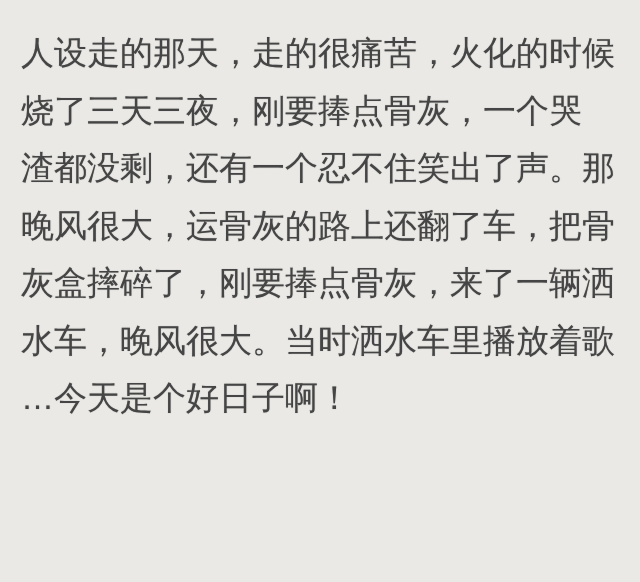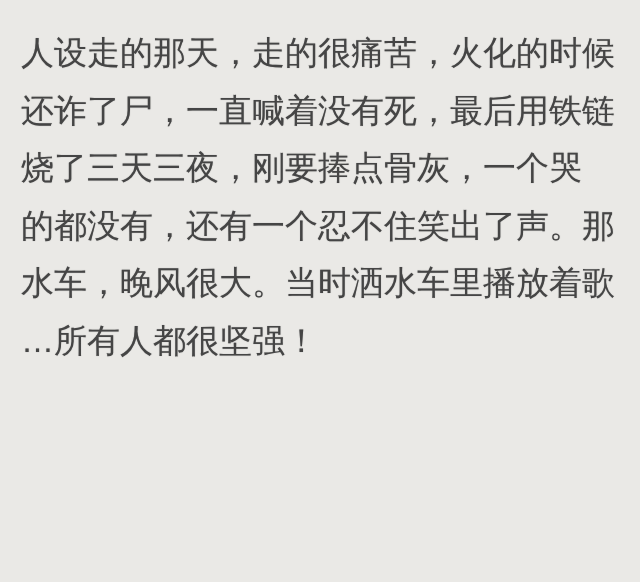--- a/index.html
+++ b/index.html
@@ -29,18 +29,19 @@
     white-space: nowrap;
     text-shadow: 0 0 1px rgba(69,69,69,0.45);
     font-weight: 400;
   }
 </style>
 </head>
 <body>
 
 <div class="page">
   <div class="text-line">人设走的那天，走的很痛苦，火化的时候</div>
-  <div class="text-line">还诈了尸，一直喊着没有死，最后用铁链</div>
   <div class="text-line">烧了三天三夜，刚要捧点骨灰，一个哭</div>
-  <div class="text-line">的都没有，还有一个忍不住笑出了声。那</div>
+  <div class="text-line">渣都没剩，还有一个忍不住笑出了声。那</div>
+  <div class="text-line">晚风很大，运骨灰的路上还翻了车，把骨</div>
+  <div class="text-line">灰盒摔碎了，刚要捧点骨灰，来了一辆洒</div>
   <div class="text-line">水车，晚风很大。当时洒水车里播放着歌</div>
-  <div class="text-line">…所有人都很坚强！</div>
+  <div class="text-line">…今天是个好日子啊！</div>
 </div>
 
 </body></html>

